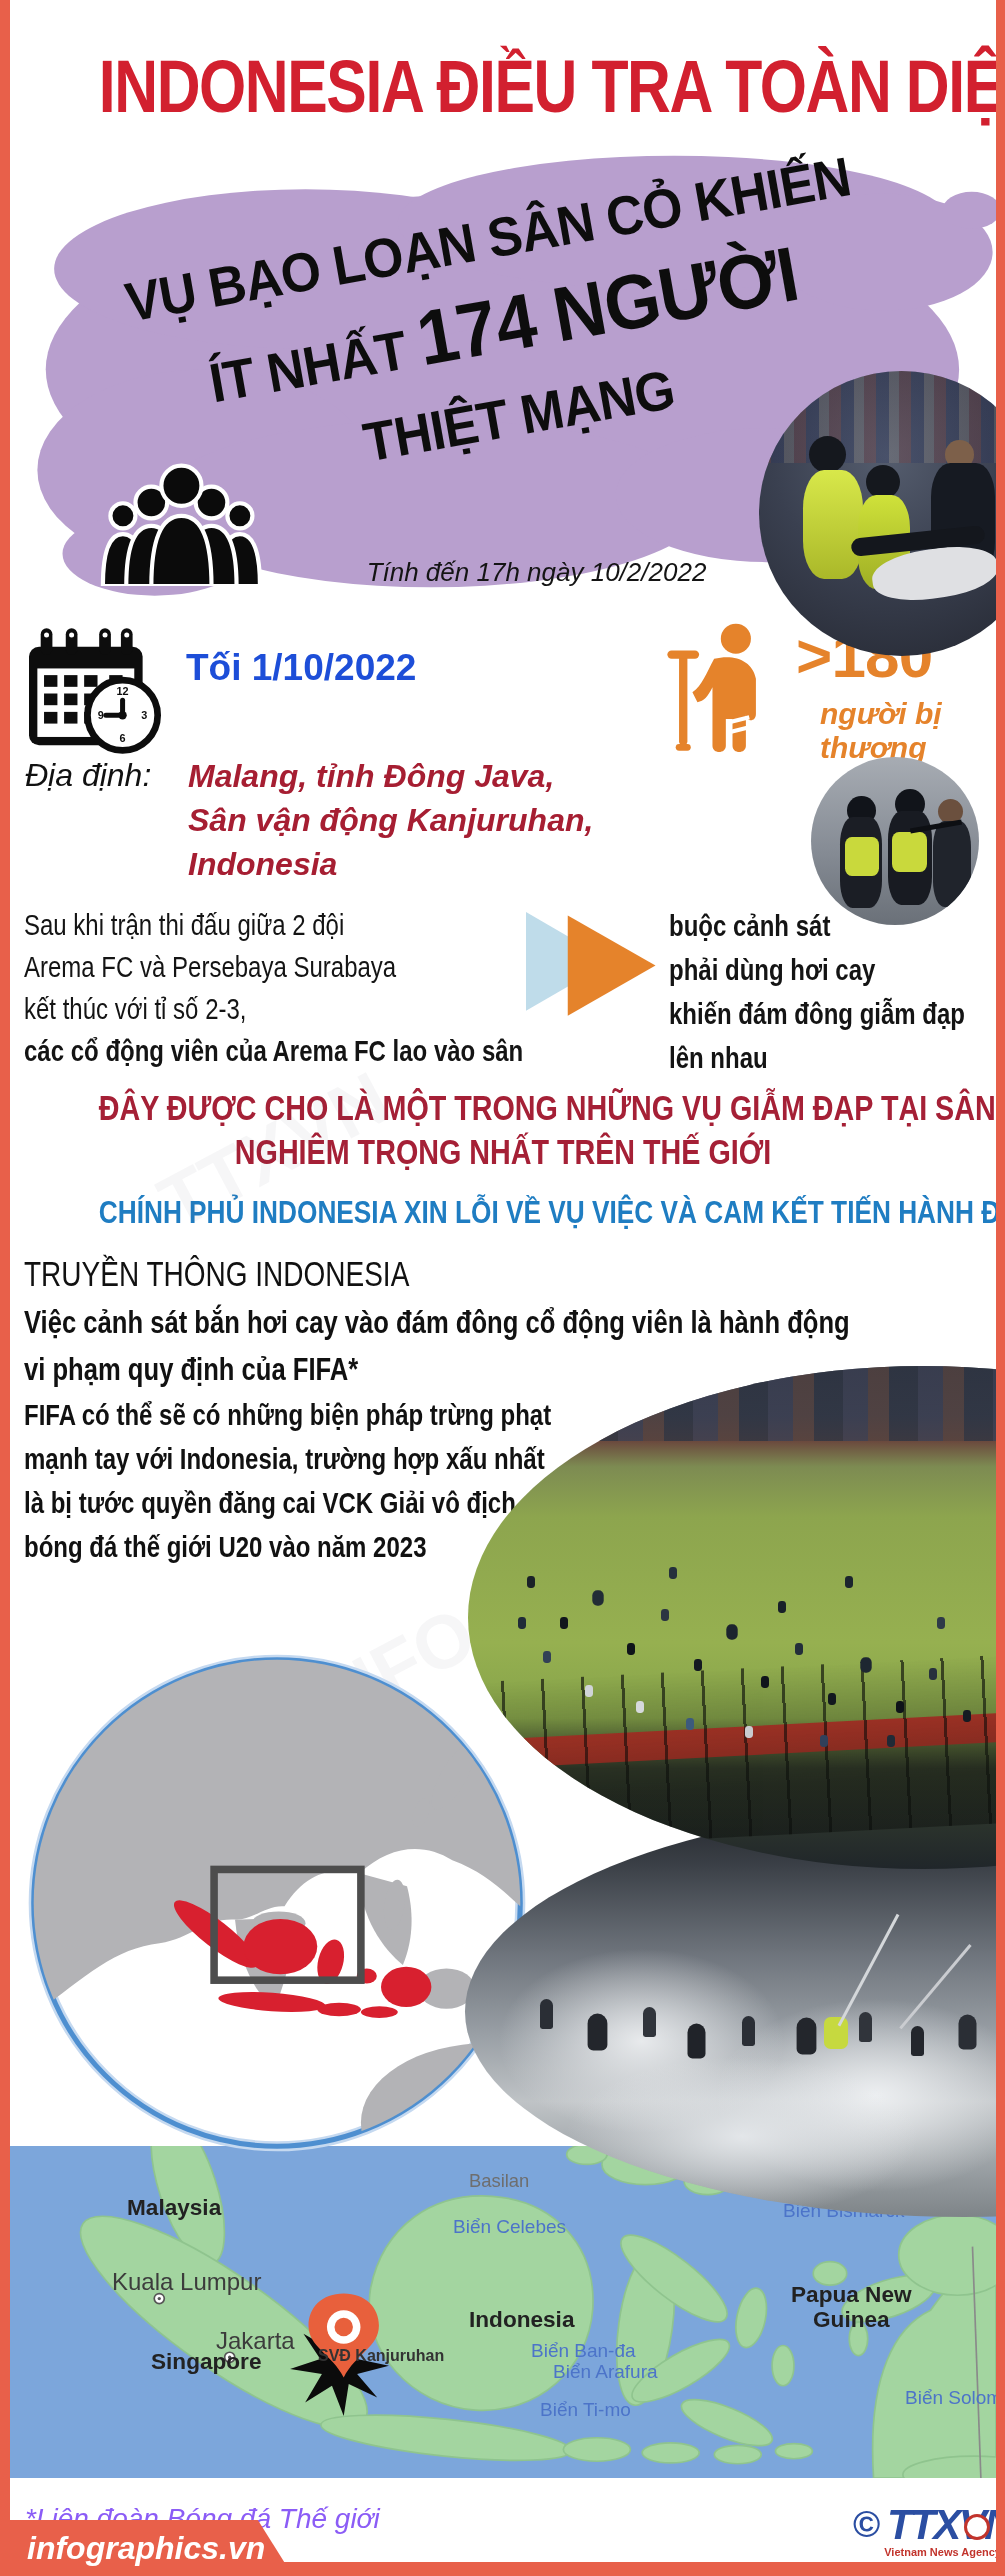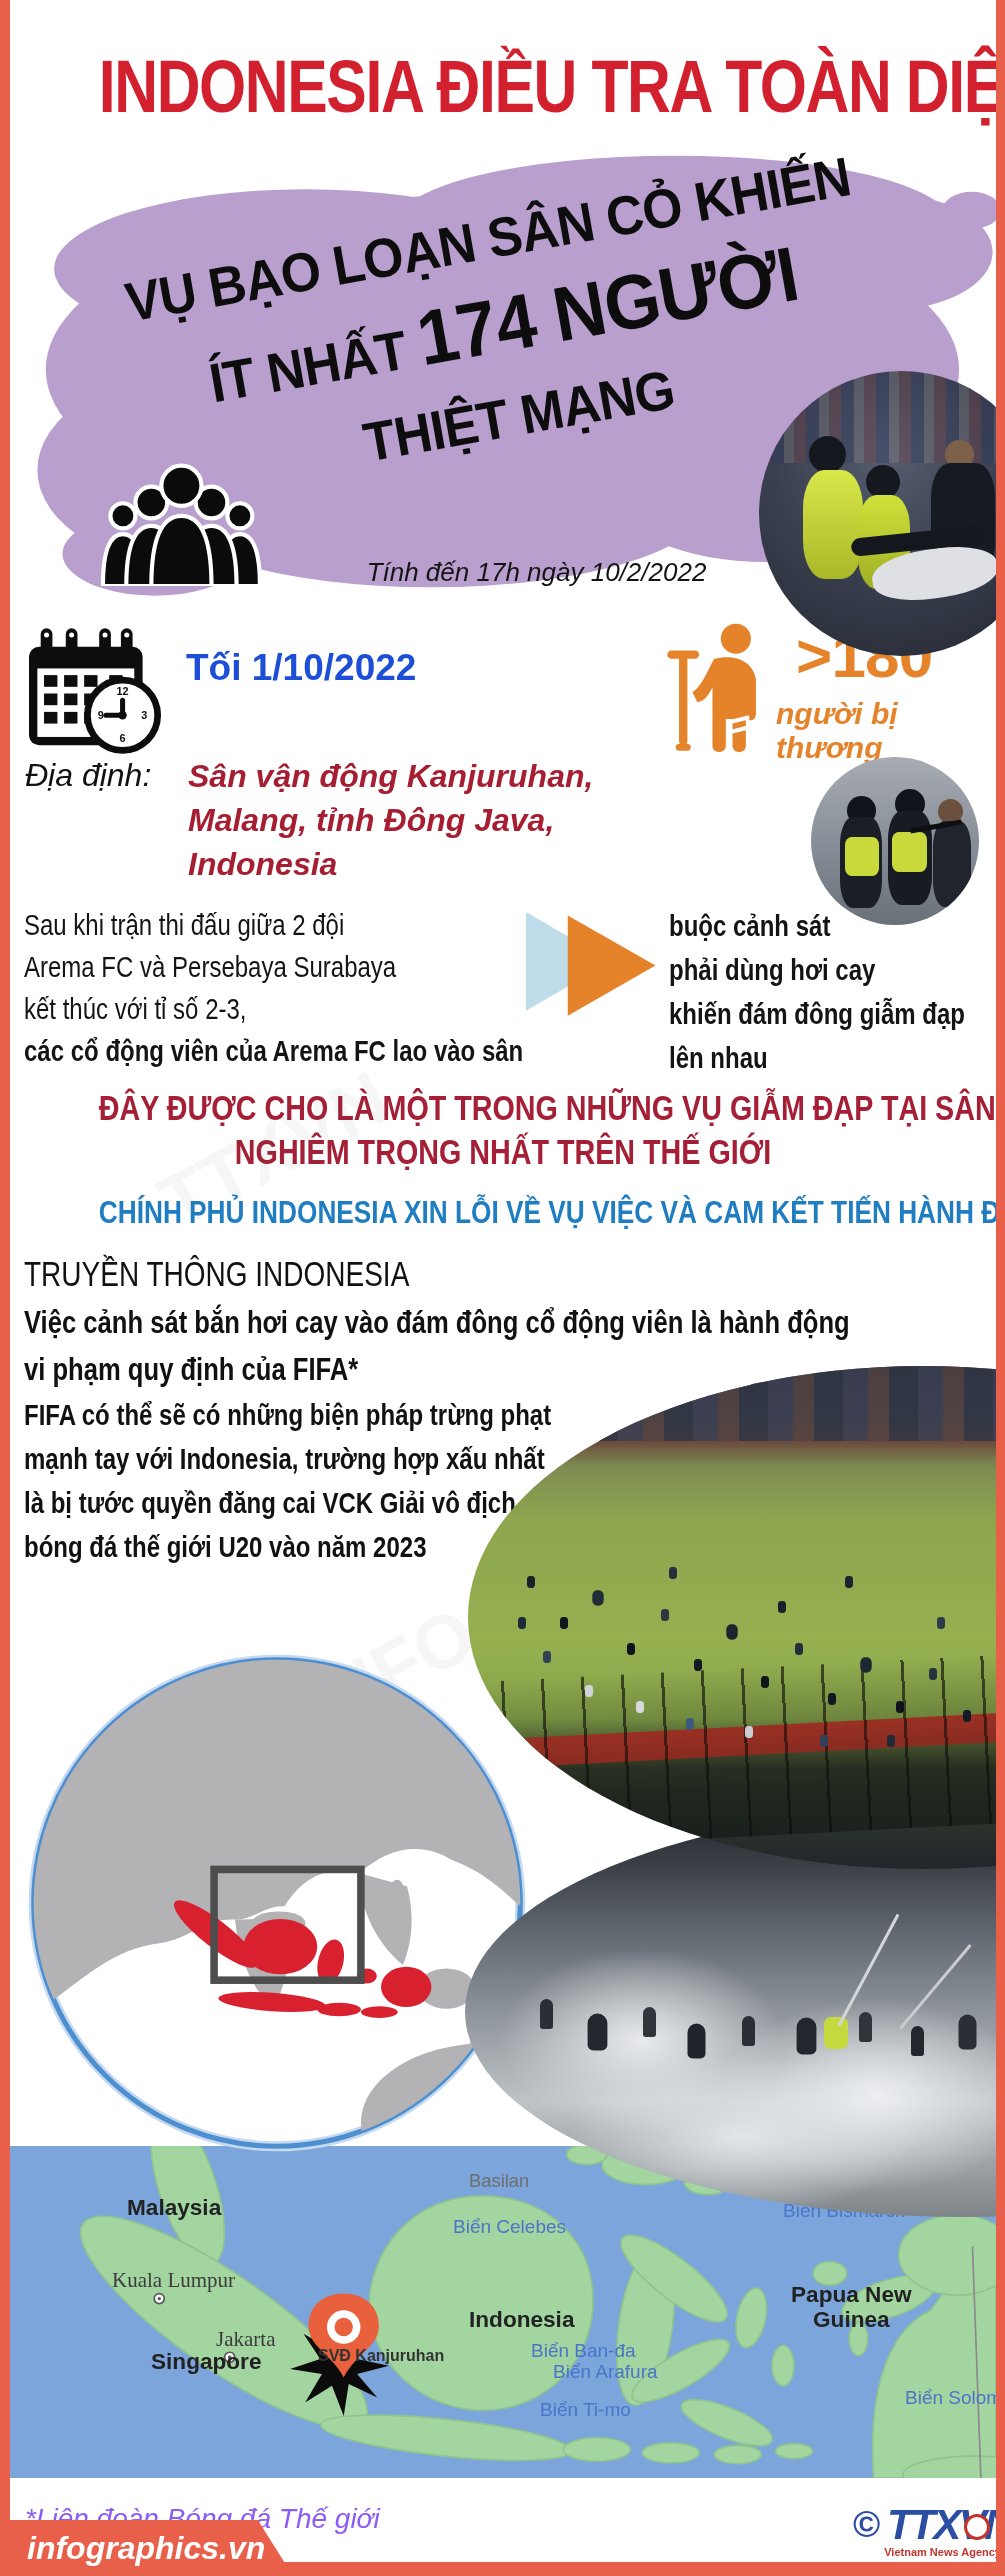--- a/index.html
+++ b/index.html
@@ -16,21 +16,21 @@
   .hero .l1{font-size:55px;line-height:77px;letter-spacing:-0.8px;transform:scaleX(.94);}
   .hero .l2{font-size:55px;line-height:94px;letter-spacing:-0.8px;transform:scaleX(.94);}
   .hero .l2 .big{font-size:77px;}
   .hero .l3{font-size:55px;line-height:77px;letter-spacing:-0.8px;transform:scaleX(.94);}
   .asof{left:302px;top:557px;width:469px;text-align:center;font-style:italic;font-size:26px;color:#141414;z-index:3;}
   
   .photo-circle{border-radius:50%;overflow:hidden;}
   
   .datebig{left:186px;top:647px;font-size:37px;font-weight:800;color:#1d4ed8;}
   .injnum{left:796px;top:620px;font-size:62px;font-weight:800;color:#E5832B;letter-spacing:-0.8px;}
-  .injlbl{left:776px;top:697px;font-size:30px;font-weight:700;font-style:italic;color:#E5832B;}
+  .injlbl{left:820px;top:697px;font-size:30px;font-weight:700;font-style:italic;color:#E5832B;}
   .loclbl{left:25px;top:757px;font-size:32px;font-style:italic;color:#111;}
   .locval{left:188px;top:754px;font-size:32px;font-weight:800;font-style:italic;color:#A61E32;line-height:44px;}
   
   .cond{transform:scaleX(.8);transform-origin:left top;white-space:nowrap;}
   .cause{left:23.5px;top:904px;font-size:30px;line-height:42px;color:#141414;}
   .cause .b{font-weight:800;}
   .effect{left:669px;top:904px;font-size:30px;line-height:44px;font-weight:800;color:#141414;}
   .caps{left:10px;width:986px;text-align:center;font-weight:800;transform:scaleX(.82);
         transform-origin:center top;white-space:nowrap;}
   .redcaps{top:1086px;font-size:35px;line-height:44px;color:#A52036;}
@@ -39,21 +39,21 @@
              transform-origin:left top;white-space:nowrap;}
   .medialines{left:23.5px;top:1299px;font-size:32px;line-height:47px;font-weight:800;color:#111;}
   .fifa{left:23.5px;top:1393px;font-size:30px;line-height:44px;font-weight:800;color:#111;}
   
   .wm{font-size:75px;font-weight:800;color:rgba(80,80,90,.05);transform:rotate(-28deg);z-index:1;}
   
   .map{left:10px;top:2146px;width:986px;height:332px;background:#7CA6DB;z-index:5;overflow:hidden;}
   .map .lbl{position:absolute;white-space:nowrap;}
   .lbl-sea{color:#4C74C9;font-size:19px;}
   .lbl-country{color:#222;font-size:22.6px;font-weight:700;}
-  .lbl-city{color:#3c3c3c;font-size:21px;font-family:Liberation Serif, serif;}
+  .lbl-city{color:#3c3c3c;font-size:24px;}
   .lbl-gray{color:#6e6e6e;font-size:18.4px;}
   .lbl-poi{color:#333;font-size:16px;font-weight:700;}
   
   .footnote{left:25px;top:2503px;font-size:28px;font-style:italic;color:#8b5cf6;z-index:12;}
   .banner{left:0;top:2520px;width:293px;height:56px;background:#E8604A;z-index:20;
           clip-path:polygon(0 0,88% 0,100% 100%,0 100%);}
   .banner-text{left:27px;top:2530px;font-size:32px;font-weight:800;font-style:italic;color:#fff;z-index:21;}
   .bottombar{left:0;top:2562px;width:1006px;height:14.3px;background:#E8604A;z-index:15;}
   .logo{left:853px;top:2501px;width:148px;z-index:12;}
   .logo .row{display:flex;align-items:center;gap:6.7px;}
@@ -179,22 +179,22 @@
     <g stroke="#ffffff" stroke-width="5">
       <line x1="84" y1="122" x2="108" y2="116"></line>
       <line x1="84" y1="134" x2="108" y2="128"></line>
     </g>
   </svg>
   <div class="abs injnum">&gt;180</div>
   <div class="abs injlbl">người bị thương</div>
 
   <div class="abs loclbl">Địa định:</div>
   <div class="abs locval">
+    <div>Malang, tỉnh Đông Java,</div>
     <div>Sân vận động Kanjuruhan,</div>
-    <div>Malang, tỉnh Đông Java,</div>
     <div>Indonesia</div>
   </div>
 
   <div class="abs cause cond">
     <div>Sau khi trận thi đấu giữa 2 đội</div>
     <div>Arema FC và Persebaya Surabaya</div>
     <div>kết thúc với tỉ số 2-3,</div>
     <div class="b">các cổ động viên của Arema FC lao vào sân</div>
   </div>
 

